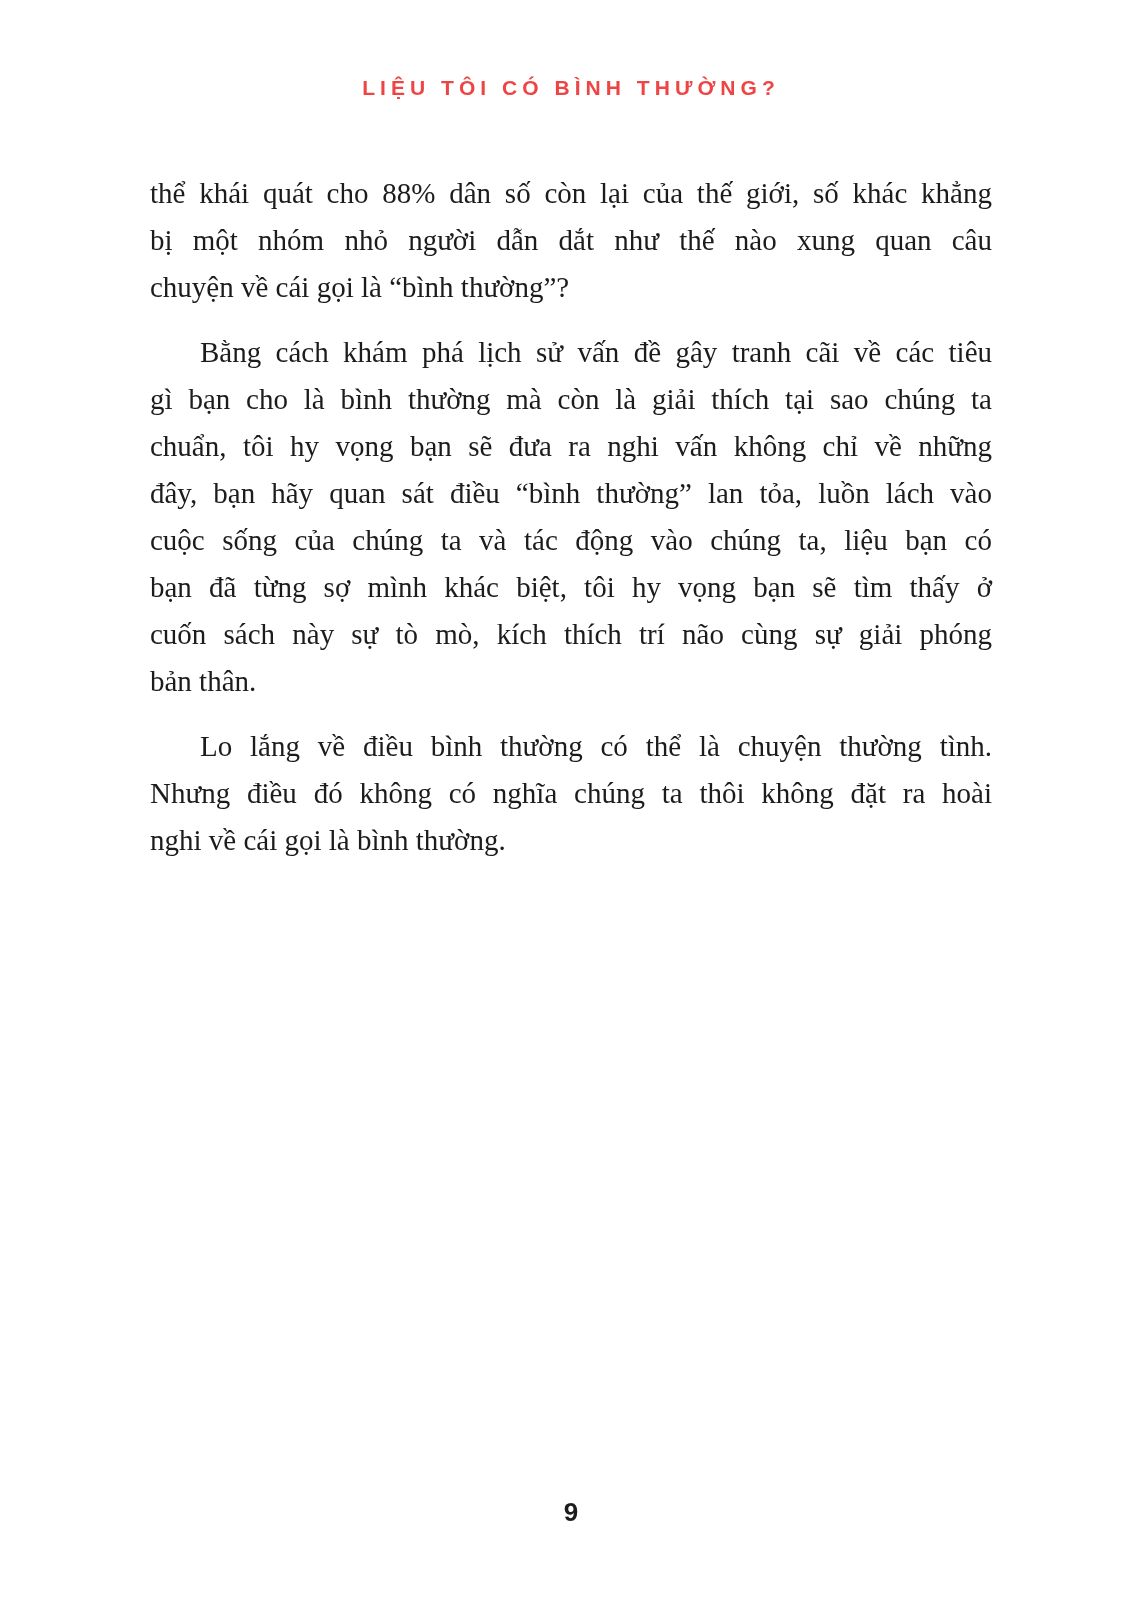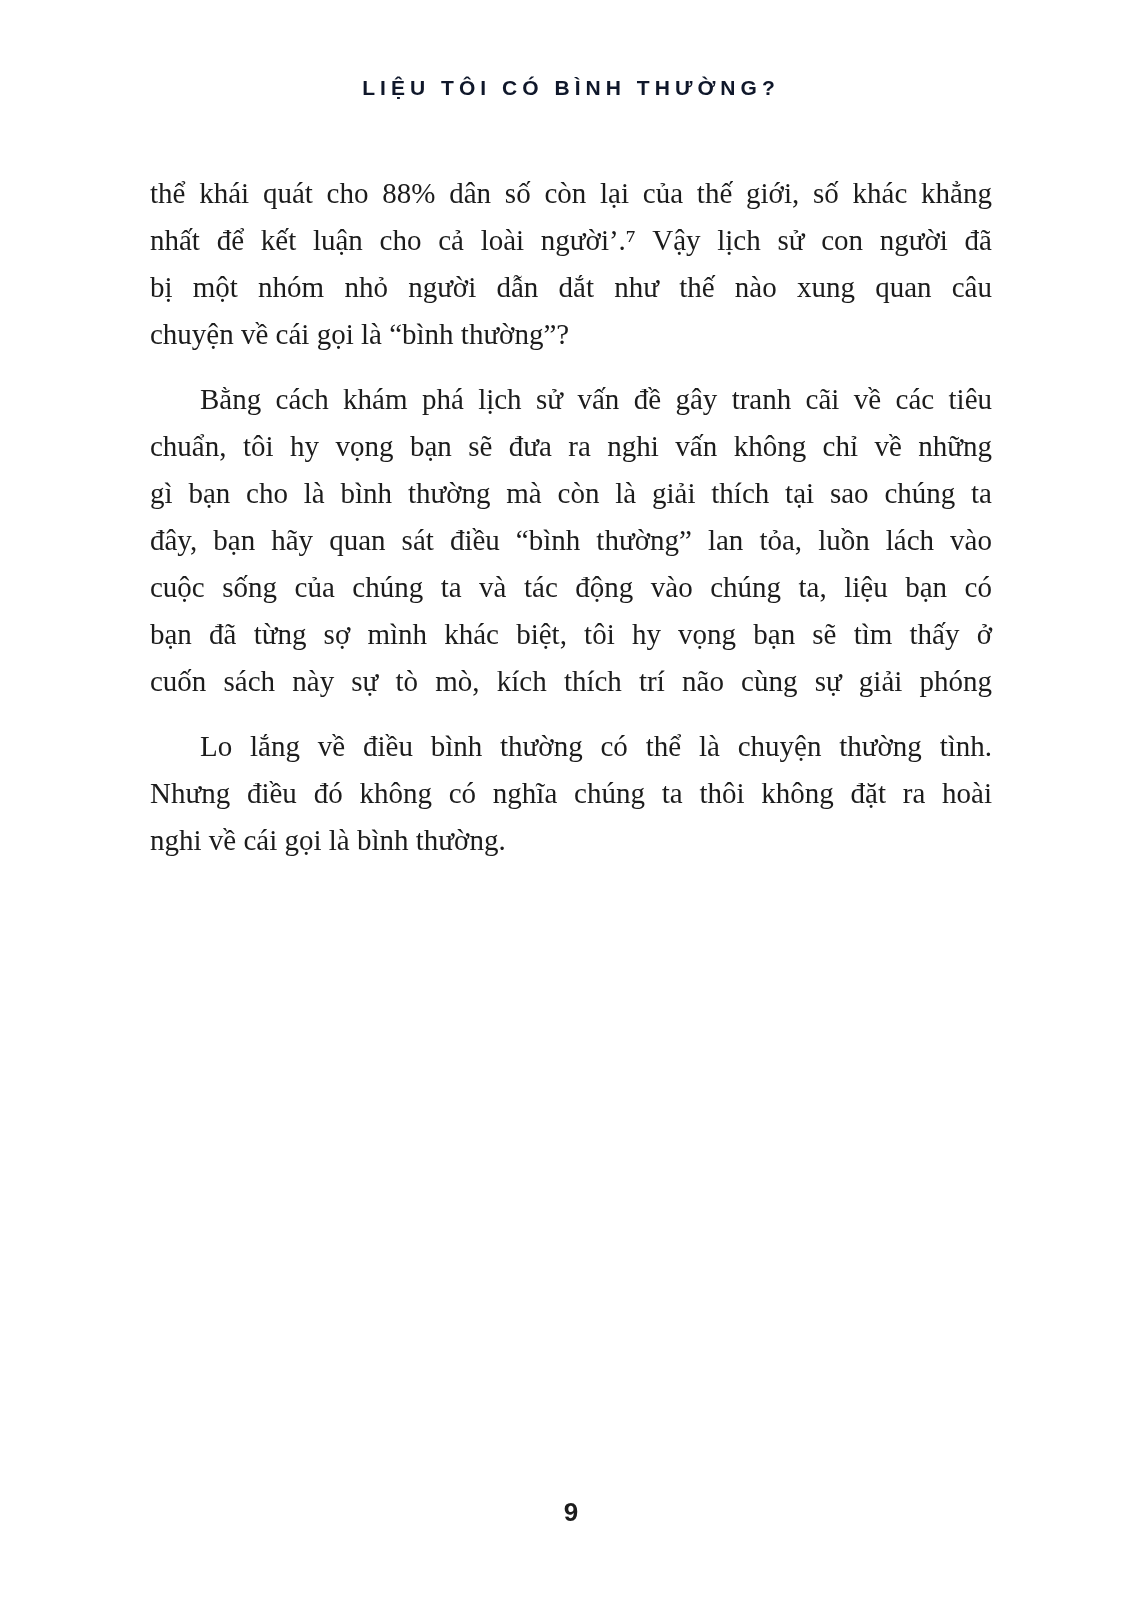--- a/index.html
+++ b/index.html
@@ -16,21 +16,21 @@
   .running-head {
     position: absolute;
     top: 76px;
     left: 0;
     right: 0;
     text-align: center;
     font-family: "Liberation Sans", "DejaVu Sans", sans-serif;
     font-size: 21px;
     font-weight: 700;
     letter-spacing: 0.24em;
-    color: #0f172a;
+    color: #ef4444;
     white-space: nowrap;
   }
   .body-text {
     position: absolute;
     top: 152px;
     left: 132px;
     width: 878px;
     font-size: 29px;
   }
   .para { margin: 18px; }
@@ -60,32 +60,32 @@
 </style>
 </head>
 <body>
 
 <div class="page">
   <div class="running-head">LIỆU TÔI CÓ BÌNH THƯỜNG?</div>
 
   <div class="body-text">
       <div class="para">
         <div class="line">thể khái quát cho 88% dân số còn lại của thế giới, số khác khẳng</div>
-        <div class="line">nhất để kết luận cho cả loài người’.⁷ Vậy lịch sử con người đã</div>
         <div class="line">bị một nhóm nhỏ người dẫn dắt như thế nào xung quan câu</div>
         <div class="line last">chuyện về cái gọi là “bình thường”?</div>
       </div>
       <div class="para indent">
         <div class="line">Bằng cách khám phá lịch sử vấn đề gây tranh cãi về các tiêu</div>
+        <div class="line">gì bạn cho là bình thường mà còn là giải thích tại sao chúng ta</div>
         <div class="line">chuẩn, tôi hy vọng bạn sẽ đưa ra nghi vấn không chỉ về những</div>
-        <div class="line">gì bạn cho là bình thường mà còn là giải thích tại sao chúng ta</div>
         <div class="line">đây, bạn hãy quan sát điều “bình thường” lan tỏa, luồn lách vào</div>
         <div class="line">cuộc sống của chúng ta và tác động vào chúng ta, liệu bạn có</div>
         <div class="line">bạn đã từng sợ mình khác biệt, tôi hy vọng bạn sẽ tìm thấy ở</div>
         <div class="line">cuốn sách này sự tò mò, kích thích trí não cùng sự giải phóng</div>
+        <div class="line last">bản thân.</div>
       </div>
       <div class="para indent">
         <div class="line">Lo lắng về điều bình thường có thể là chuyện thường tình.</div>
         <div class="line">Nhưng điều đó không có nghĩa chúng ta thôi không đặt ra hoài</div>
         <div class="line last">nghi về cái gọi là bình thường.</div>
       </div>
     </div>
 
   <div class="footer">9</div>
 </div>

